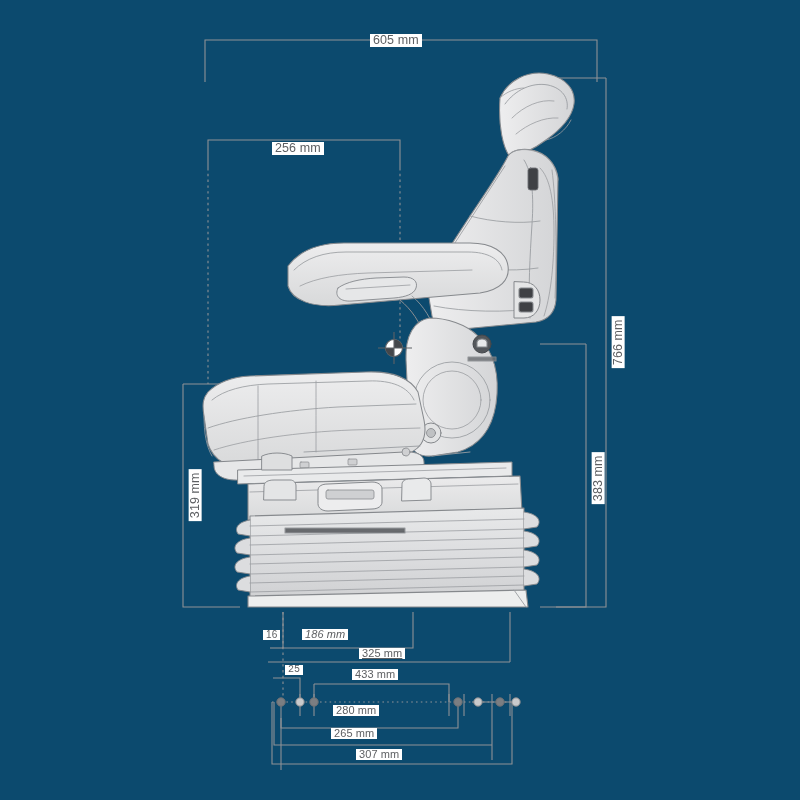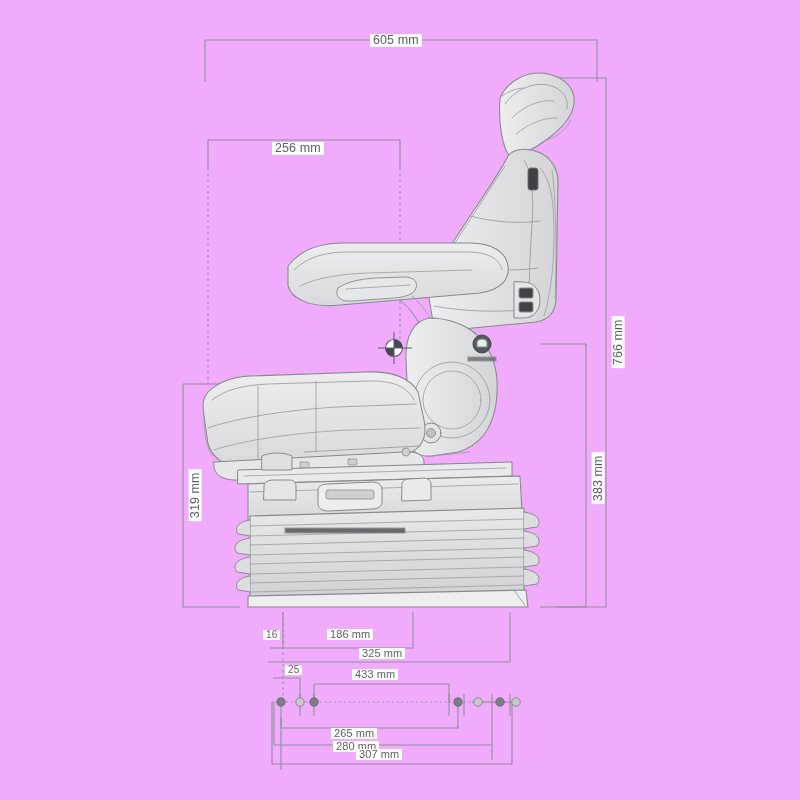--- a/index.html
+++ b/index.html
@@ -2,21 +2,21 @@
 <html><head>
 <meta charset="utf-8">
 <title>Seat Technical Drawing</title>
 <style>
   html,body{margin:0;padding:0;background:#ffffff;}
   body{
     width:800px;height:800px;overflow:hidden;
     font-family:"Liberation Sans","DejaVu Sans",sans-serif;
     color:#5f6164;
   }
-  #stage{position:relative;width:800px;height:800px;background:#f0abfc;}
+  #stage{position:relative;width:800px;height:800px;background:#0c4a6e;}
   #drawing{position:absolute;left:0;top:0;width:800px;height:800px;}
   .dimlabel{
     position:absolute;
     font-family:"Liberation Sans","DejaVu Sans",sans-serif;
     color:#5d5f62;
     white-space:nowrap;
     background:#ffffff;
     padding:0 3px;
     line-height:1;
     letter-spacing:.1px;
@@ -304,27 +304,27 @@
 <div class="dimlabel t-main" style="left:272px;top:142px;">256 mm</div>
 
 <div class="dimlabel t-main vert" style="left:592px;top:336px;transform:rotate(-90deg);">766 mm</div>
 
 <div class="dimlabel t-main vert" style="left:572px;top:472px;transform:rotate(-90deg);">383 mm</div>
 
 <div class="dimlabel t-main vert" style="left:169px;top:489px;transform:rotate(-90deg);">319 mm</div>
 
 <div class="dimlabel t-tiny" style="left:263px;top:630px;">16</div>
 
-<div class="dimlabel t-small" style="left:327px;top:629px;">186 mm</div>
-
-<div class="dimlabel t-small" style="left:359px;top:648px;">325 mm</div>
-
-<div class="dimlabel t-tiny" style="left:285px;top:665px;">25</div>
+<div class="dimlabel t-small" style="left:302px;top:629px;font-style:italic;">186 mm</div>
+
+<div class="dimlabel t-small" style="left:359px;top:648px;text-decoration:underline;">325 mm</div>
+
+<div class="dimlabel t-tiny" style="left:285px;top:665px;font-family:Liberation Mono, monospace;">25</div>
 
 <div class="dimlabel t-small" style="left:352px;top:669px;">433 mm</div>
 
 <div class="dimlabel t-small" style="left:331px;top:712px;margin-top:16px;">265 mm</div>
 
-<div class="dimlabel t-small" style="left:333px;top:705px;margin-top:36px;">280 mm</div>
+<div class="dimlabel t-small" style="left:333px;top:705px;">280 mm</div>
 
 <div class="dimlabel t-small" style="left:356px;top:749px;">307 mm</div>
 
 </div>
 
 </body></html>

